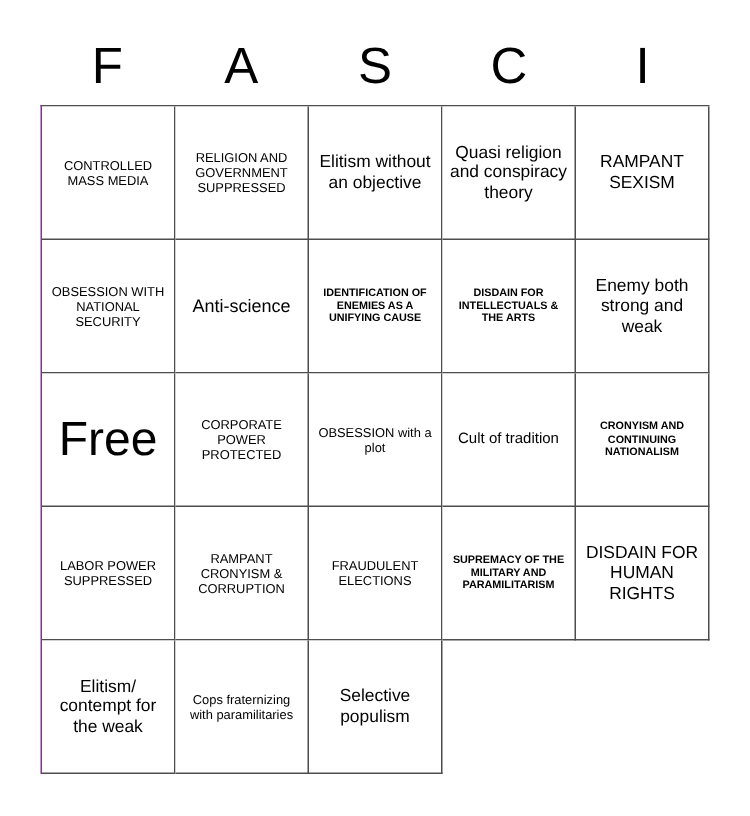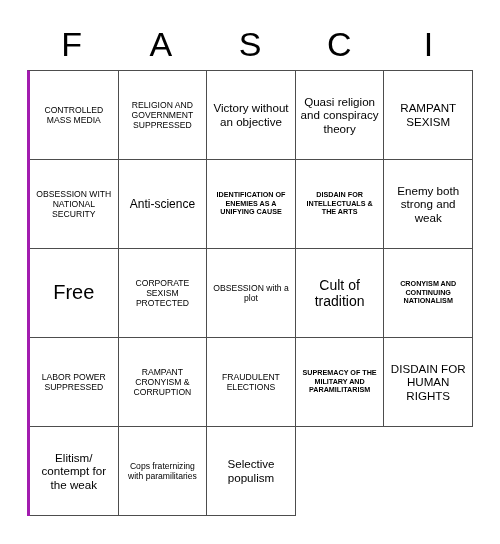--- a/index.html
+++ b/index.html
@@ -43,21 +43,21 @@
   #grid {
     position: absolute;
     left: 27px;
     top: 70px;
     width: 446px;
     height: 446px;
     display: grid;
     grid-template-columns: repeat(5, 1fr);
     grid-template-rows: repeat(5, 1fr);
     border-top: 1px solid #4d4d4d;
-    border-left: 3px solid #a21caf;
+    border-left: 1px solid #a21caf;
     box-sizing: border-box;
   }
   .cell {
     border-right: 1px solid #4d4d4d;
     border-bottom: 1px solid #4d4d4d;
     box-sizing: border-box;
     display: flex;
     align-items: center;
     justify-content: center;
     text-align: center;
@@ -67,23 +67,23 @@
   }
   .cell-text {
     display: block;
     width: 100%;
     line-height: 1.17;
   }
   
   .t-xs .cell-text { font-size: 7.2px; font-weight: bold; }
   .t-sm .cell-text { font-size: 8.6px; }
   .t-md .cell-text { font-size: 11.6px; }
-  .t-lg .cell-text { font-size: 14px; }
+  .t-lg .cell-text { font-size: 10px; }
   .t-xl .cell-text { font-size: 12px; }
-  .t-free .cell-text { font-size: 20px; }
+  .t-free .cell-text { font-size: 32px; }
 </style>
 </head>
 <body>
 
 <div id="bingo-card">
 
   <div id="header-row">
     <div class="header-letter">F</div>
     <div class="header-letter">A</div>
     <div class="header-letter">S</div>
@@ -93,21 +93,21 @@
 
   <div id="grid">
 
     <div class="cell t-sm">
         <span class="cell-text">CONTROLLED MASS MEDIA</span>
       </div>
     <div class="cell t-sm">
         <span class="cell-text">RELIGION AND GOVERNMENT SUPPRESSED</span>
       </div>
     <div class="cell t-md">
-        <span class="cell-text">Victory without an objective</span>
+        <span class="cell-text">Elitism without an objective</span>
       </div>
     <div class="cell t-md">
         <span class="cell-text">Quasi religion and conspiracy theory</span>
       </div>
     <div class="cell t-md">
         <span class="cell-text">RAMPANT SEXISM</span>
       </div>
 
     <div class="cell t-sm">
         <span class="cell-text">OBSESSION WITH NATIONAL SECURITY</span>
@@ -122,21 +122,21 @@
         <span class="cell-text">DISDAIN FOR INTELLECTUALS &amp; THE ARTS</span>
       </div>
 
     <div class="cell t-md">
         <span class="cell-text">Enemy both strong and weak</span>
       </div>
     <div class="cell t-free">
         <span class="cell-text">Free</span>
       </div>
     <div class="cell t-sm">
-        <span class="cell-text">CORPORATE SEXISM PROTECTED</span>
+        <span class="cell-text">CORPORATE POWER PROTECTED</span>
       </div>
     <div class="cell t-sm">
         <span class="cell-text">OBSESSION with a plot</span>
       </div>
 
     <div class="cell t-lg">
         <span class="cell-text">Cult of tradition</span>
       </div>
     <div class="cell t-xs">
         <span class="cell-text">CRONYISM AND CONTINUING NATIONALISM</span>

